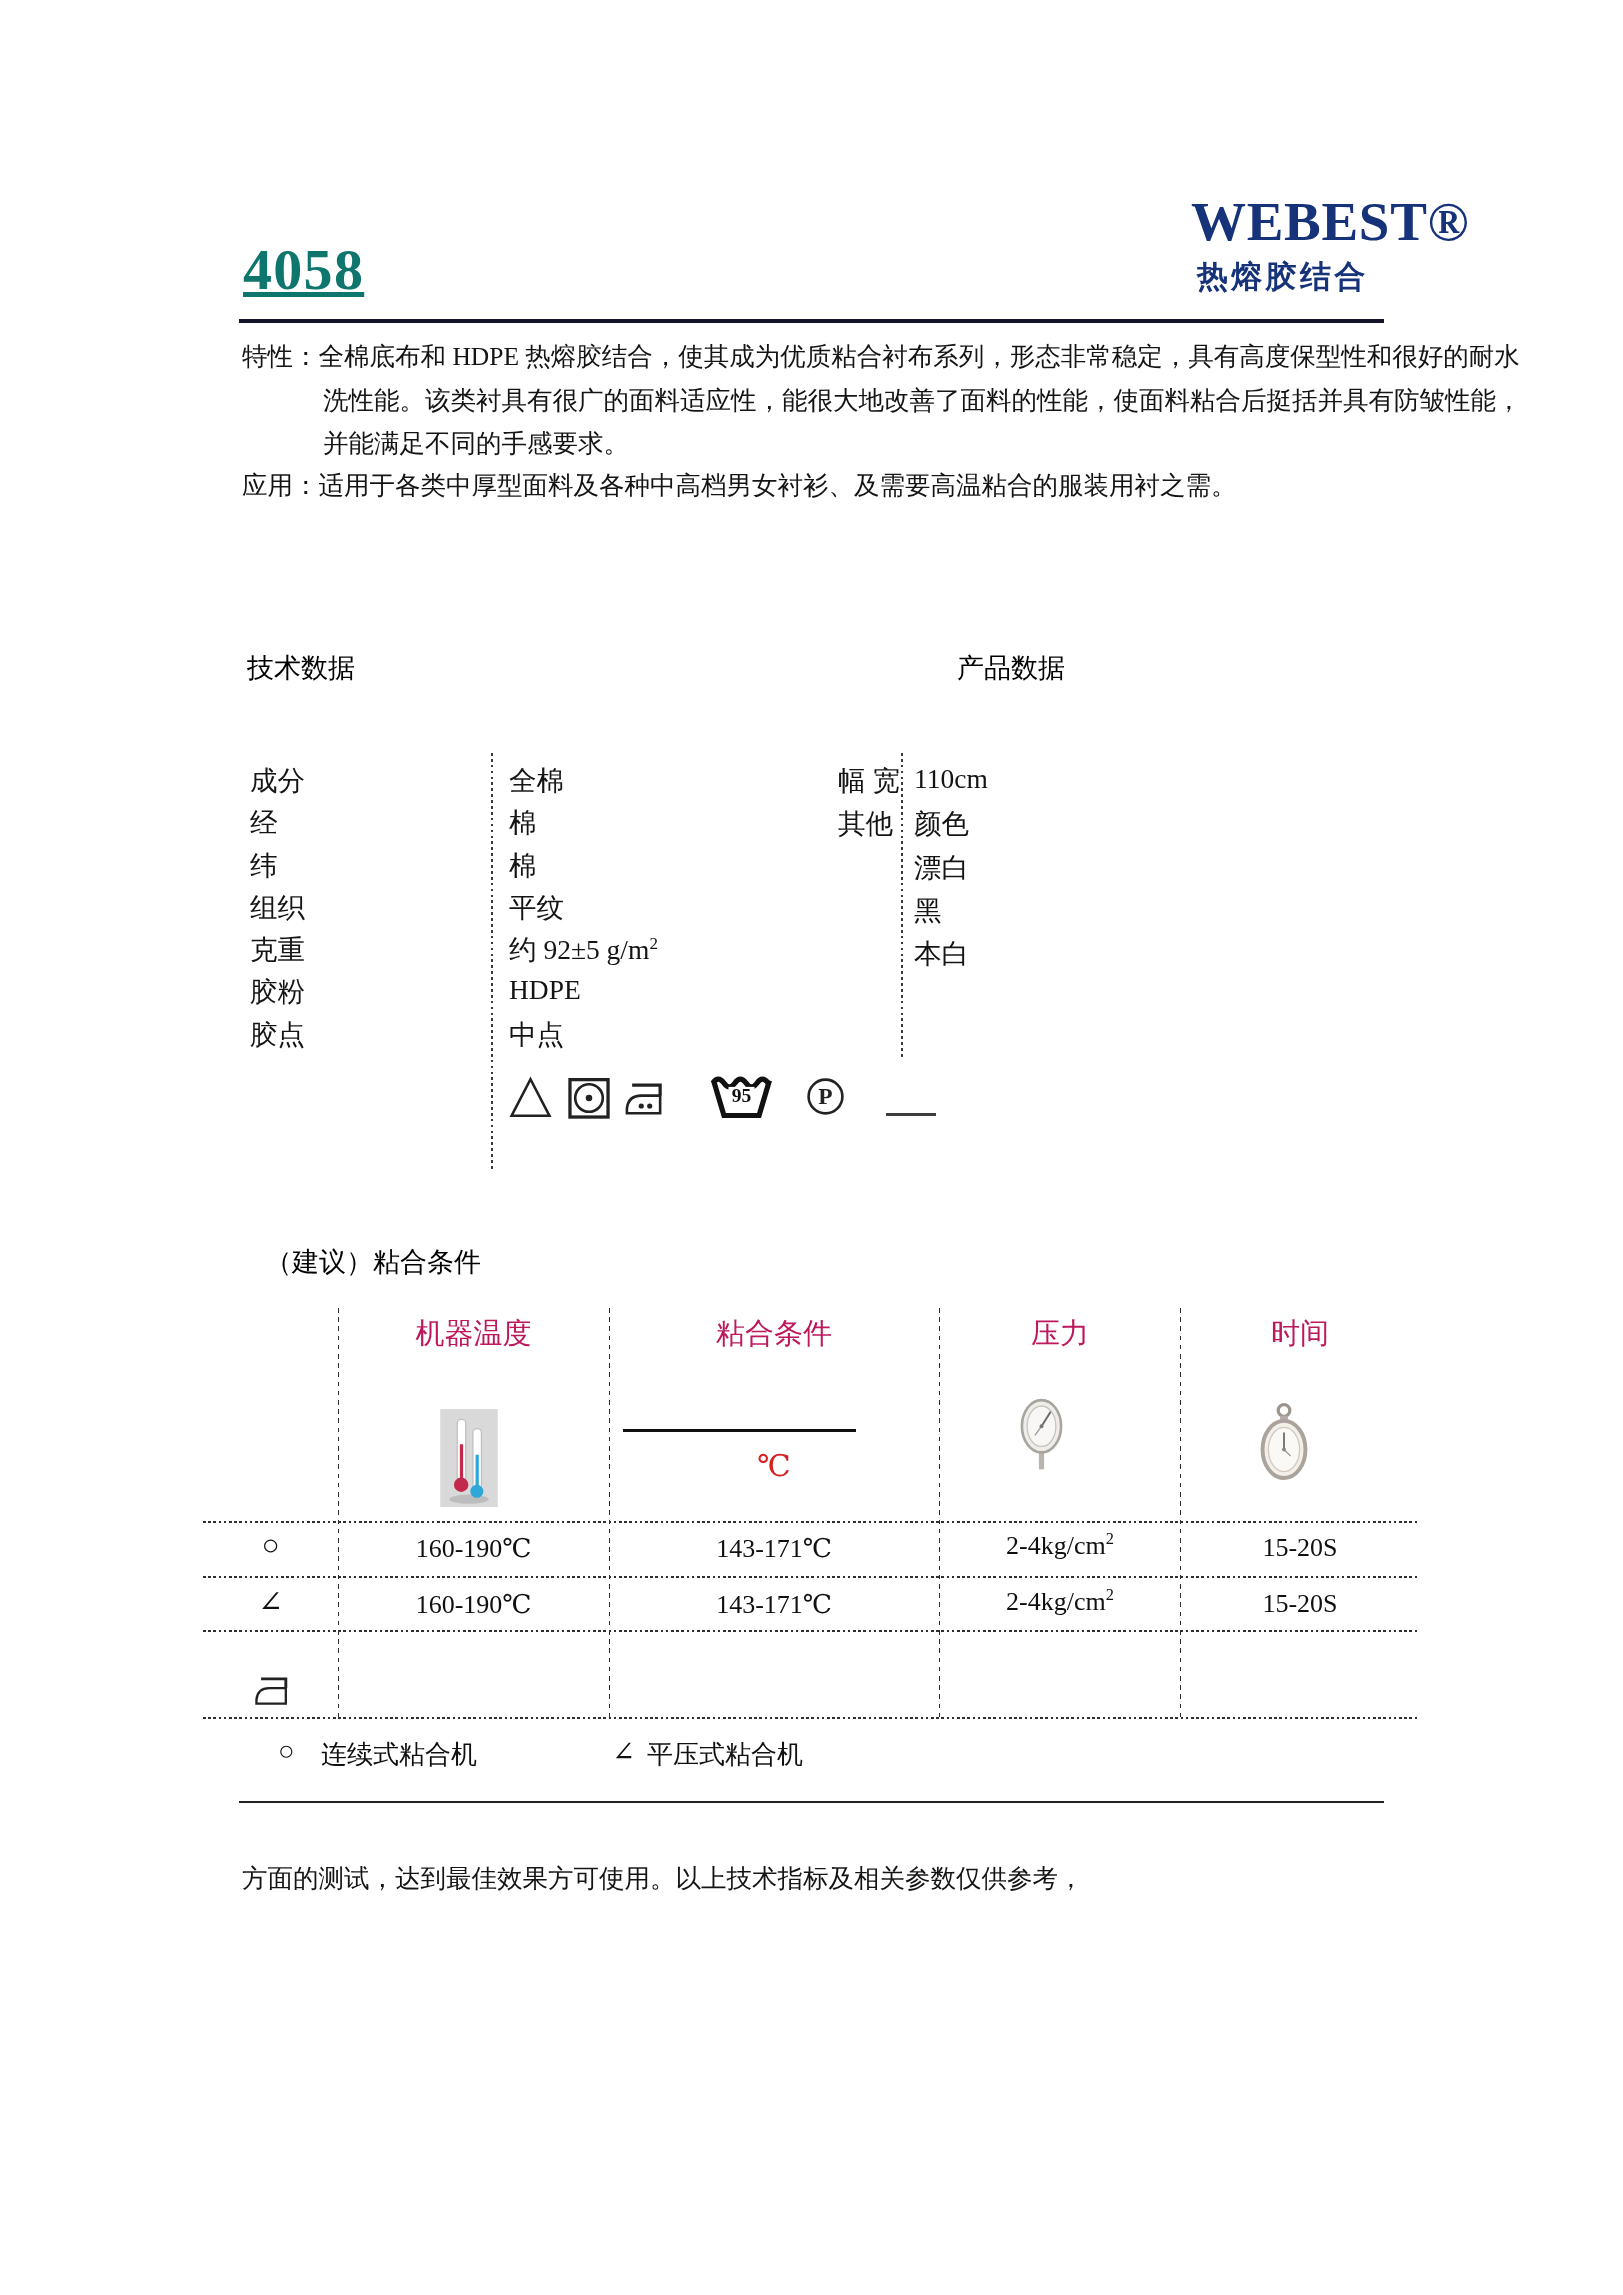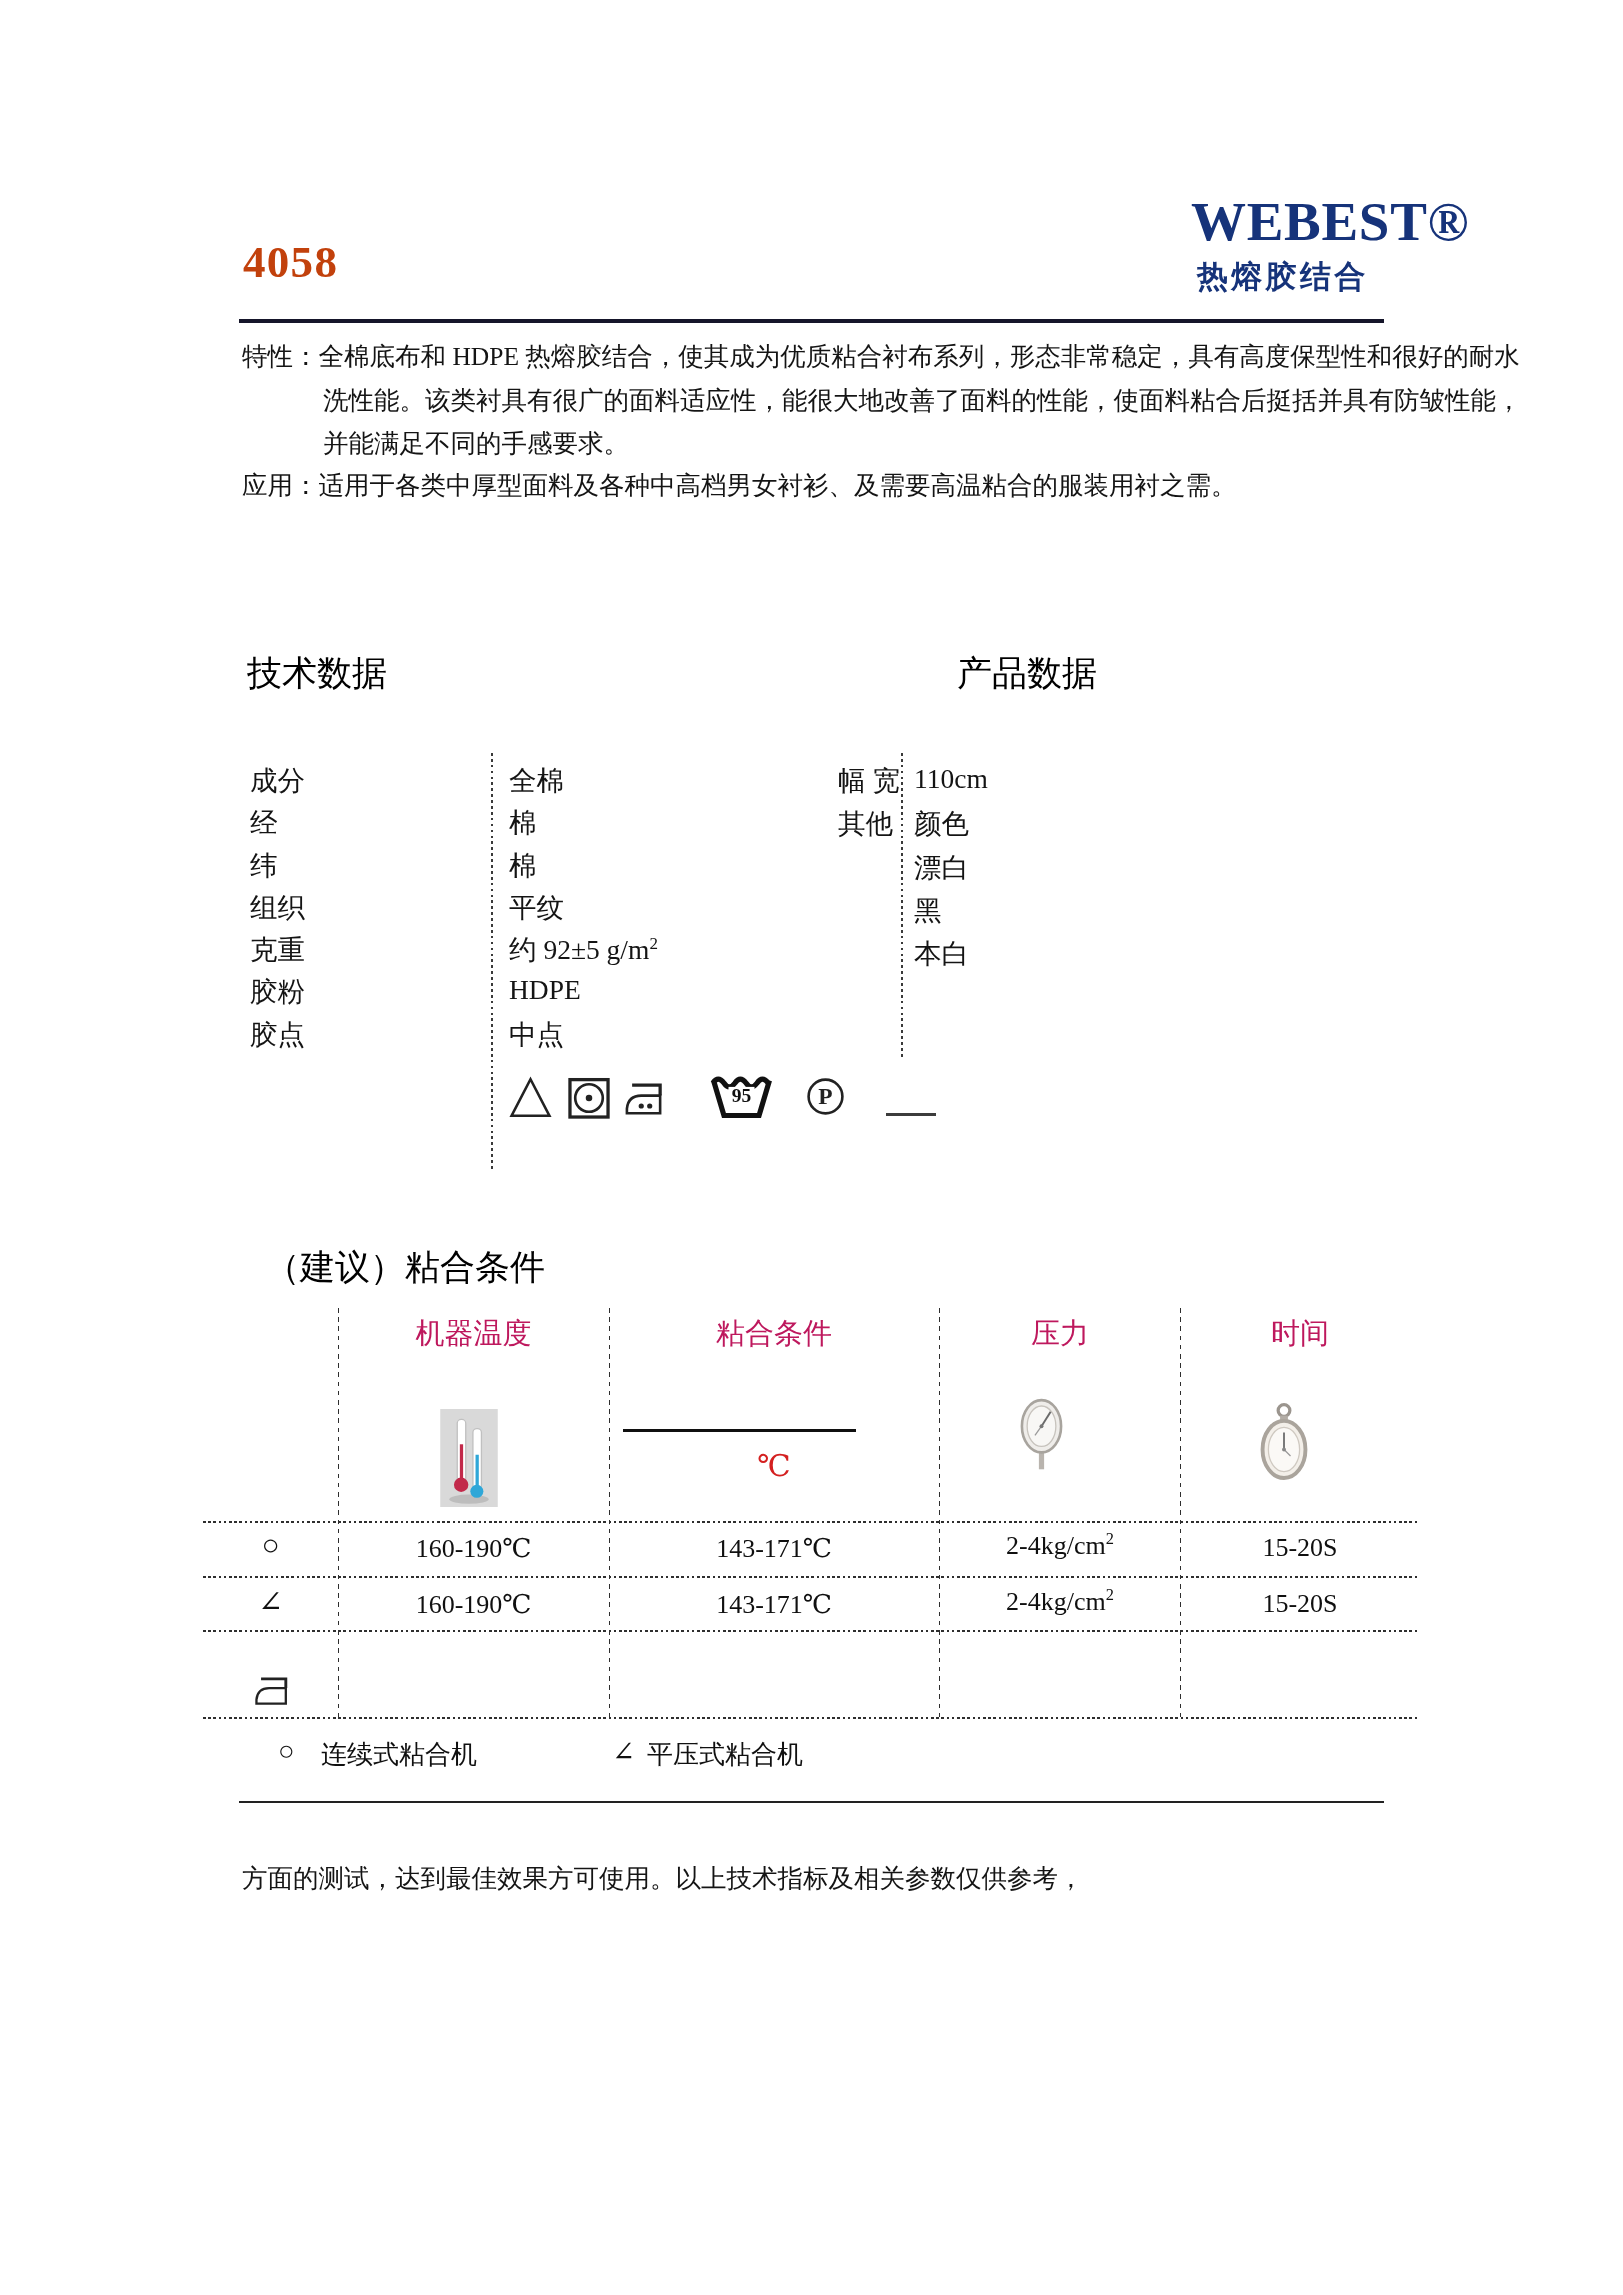--- a/index.html
+++ b/index.html
@@ -5,26 +5,26 @@
   html,body{margin:0;padding:0;background:#888;}
   .page{
     position:relative;
     width:1623px;height:2295px;
     background:#ffffff;
     font-family:"Liberation Serif","DejaVu Serif",serif;
     color:#111;
     overflow:hidden;
   }
   .abs{position:absolute;}
-  .title-num{font-size:45px;font-weight:bold;letter-spacing:1.3px;color:#c2410c;}
+  .title-num{font-size:58px;font-weight:bold;letter-spacing:1.3px;color:#0f766e;text-decoration:underline;}
   .brand{font-size:55px;font-weight:bold;letter-spacing:0.7px;color:#16337a;line-height:1;}
   .company{font-size:31px;font-weight:bold;letter-spacing:3.3px;color:#16337a;line-height:1;}
   .rule{background:#15152a;}
   .body-text{font-size:25.5px;line-height:1.2;white-space:nowrap;color:#141414;}
-  .sec-title{font-size:35px;color:#000;white-space:nowrap;}
+  .sec-title{font-size:27px;color:#000;white-space:nowrap;}
   .tbl-label{font-size:27.5px;white-space:nowrap;color:#141414;}
   .tbl-value{font-size:27.5px;white-space:nowrap;color:#141414;}
   .tbl-value sup{font-size:17px;}
   .dotline-v{width:2px;background:repeating-linear-gradient(180deg,#3a3a3a 0 2.6px,transparent 2.6px 5.9px);}
   .dashline-v{width:1.3px;background:repeating-linear-gradient(180deg,#2e2e2e 0 4.6px,transparent 4.6px 9.2px);}
   .dashline-h{height:2px;background:repeating-linear-gradient(90deg,#2e2e2e 0 2.6px,transparent 2.6px 5.2px);}
   .bond-head{font-size:29px;color:#be185d;text-align:center;white-space:nowrap;}
   .bond-cell{font-size:26px;text-align:center;white-space:nowrap;color:#101010;}
   .bond-cell sup{font-size:16.4px;}
   .bond-sym{font-size:30px;text-align:center;color:#101010;}

